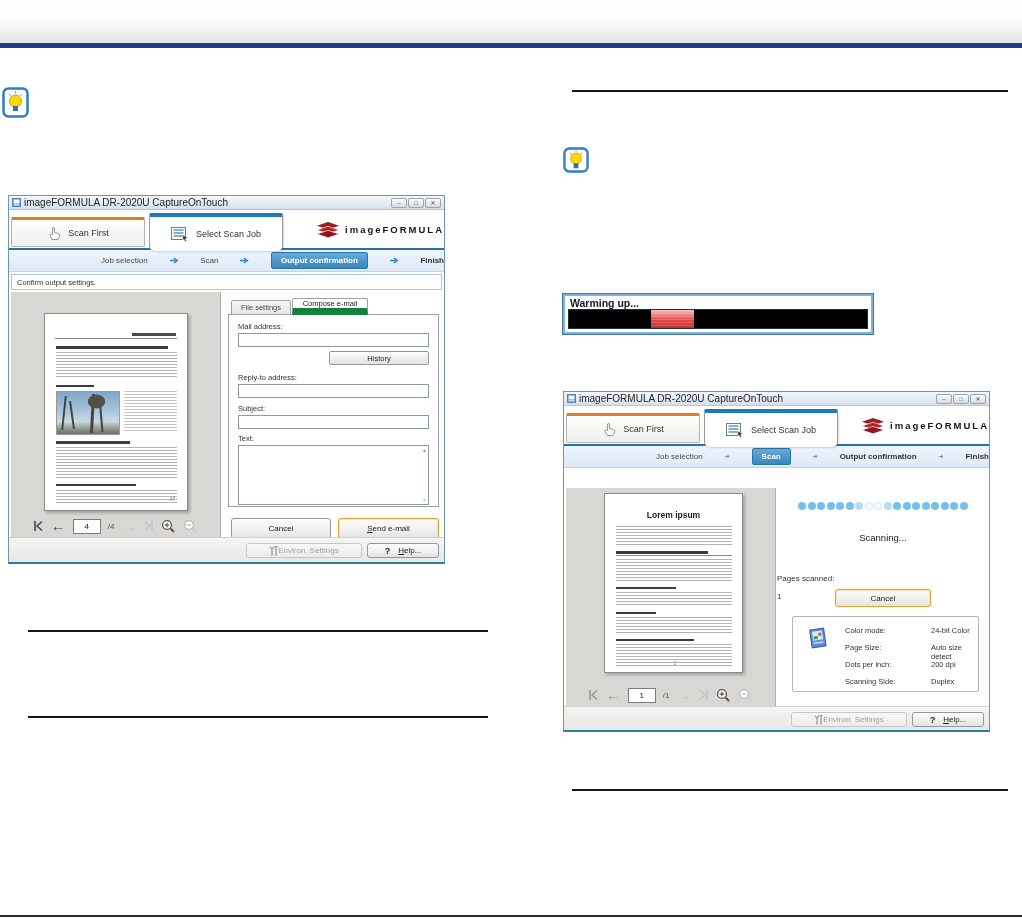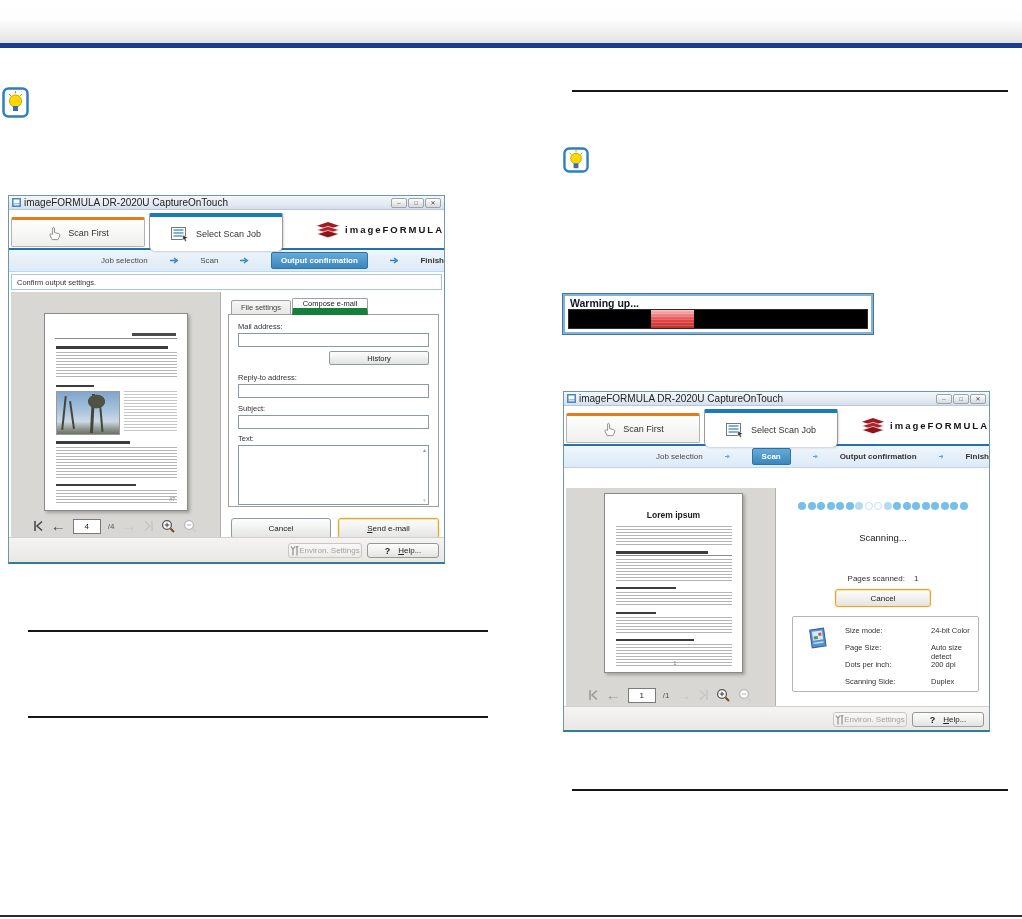--- a/index.html
+++ b/index.html
@@ -105,33 +105,33 @@
   .btn.hot{border:1px solid var(--highlight_border,#d9a93f);
            box-shadow:inset 0 0 0 1px #f6e3b5, 0 0 2px #eecb7a;}
   .btn.dis{border:1px solid #c9c7c3;color:#a5a39e;background:linear-gradient(180deg,#f8f8f8,#ecebe9);}
   .w1 .btn-cancel{position:absolute;left:9px;top:226px;width:100px;height:21px;}
   .w1 .btn-send{position:absolute;left:116px;top:226px;width:101px;height:21px;}
   .btn-send .lbl::first-letter,.btn-help .hlbl::first-letter{text-decoration:underline;}
 
   .bbar{position:absolute;left:0;right:0;bottom:0;background:linear-gradient(180deg,#f5f4f2,#eae8e5);
         border-top:1px solid #d2d0cc;}
   .w1 .bbar{height:24px;} .w2 .bbar{height:23px;}
-  .btn-env{position:absolute;right:82px;top:5px;width:74px;height:15px;gap:0;}
+  .btn-env{position:absolute;right:82px;top:5px;width:116px;height:15px;gap:0;}
   .btn-help{position:absolute;right:5px;top:5px;width:72px;height:15px;gap:8px;}
   .btn-help .q{font-weight:bold;font-size:9px;}
 
   
   .dots{position:absolute;left:0;top:14px;width:100%;display:flex;justify-content:center;gap:1.5px;}
   .dot{width:8px;height:8px;border-radius:50%;box-sizing:border-box;}
   .dot-s{background:var(--dot_blue,#74c0ea);}
   .dot-m{background:#b3dcf4;}
   .dot-h{background:#fff;border:1.5px solid #c4e5f8;}
   .scanning-lbl{position:absolute;left:0;top:44px;width:100%;text-align:center;font-size:9.5px;color:#222;}
   .pages-row{position:absolute;left:0;top:86px;width:100%;display:flex;justify-content:center;gap:9px;
-             font-size:8px;color:#333;}
+             font-size:8px;color:#333;flex-direction:column;}
   .w2 .btn-cancel2{position:absolute;left:50%;top:101px;transform:translateX(-50%);width:96px;height:18px;}
   .infobox{position:absolute;left:15px;right:10px;top:128px;height:76px;border:1px solid #b5b5b5;
            border-radius:2px;background:#fff;box-sizing:border-box;}
   .inforow{position:absolute;left:52px;right:4px;display:flex;font-size:7.5px;color:#333;}
   .inforow .il{width:86px;} .inforow .iv{flex:1;}
   .infoicon{position:absolute;left:14px;top:10px;}
 
   
   .warming{position:absolute;left:563px;top:294px;width:310px;height:40px;box-sizing:border-box;
            background:#fff;border:2px solid #7fb2dd;box-shadow:0 0 0 1px #44759f;}
@@ -481,21 +481,21 @@
         <svg class="infoicon" width="22" height="24" viewBox="0 0 22 24">
           <g transform="rotate(-8 11 12)">
             <rect x="4" y="2" width="14" height="18" fill="#5b8fd4" stroke="#2f5fa0"></rect>
             <rect x="6" y="4" width="10" height="9" fill="#d9e9f8"></rect>
             <rect x="7" y="9" width="4" height="3" fill="#4f9a4f"></rect>
             <rect x="12" y="6" width="3" height="3" fill="#c85a42"></rect>
             <rect x="6" y="15" width="10" height="1.4" fill="#cfe0f2"></rect>
           </g>
         </svg>
         <div class="inforow" style="top:9px;">
-          <span class="il">Size mode:</span>
+          <span class="il">Color mode:</span>
           <span class="iv">24-bit Color</span>
         </div>
         <div class="inforow" style="top:26px;">
           <span class="il">Page Size:</span>
           <span class="iv">Auto size detect</span>
         </div>
         <div class="inforow" style="top:43px;">
           <span class="il">Dots per inch:</span>
           <span class="iv">200 dpi</span>
         </div>

